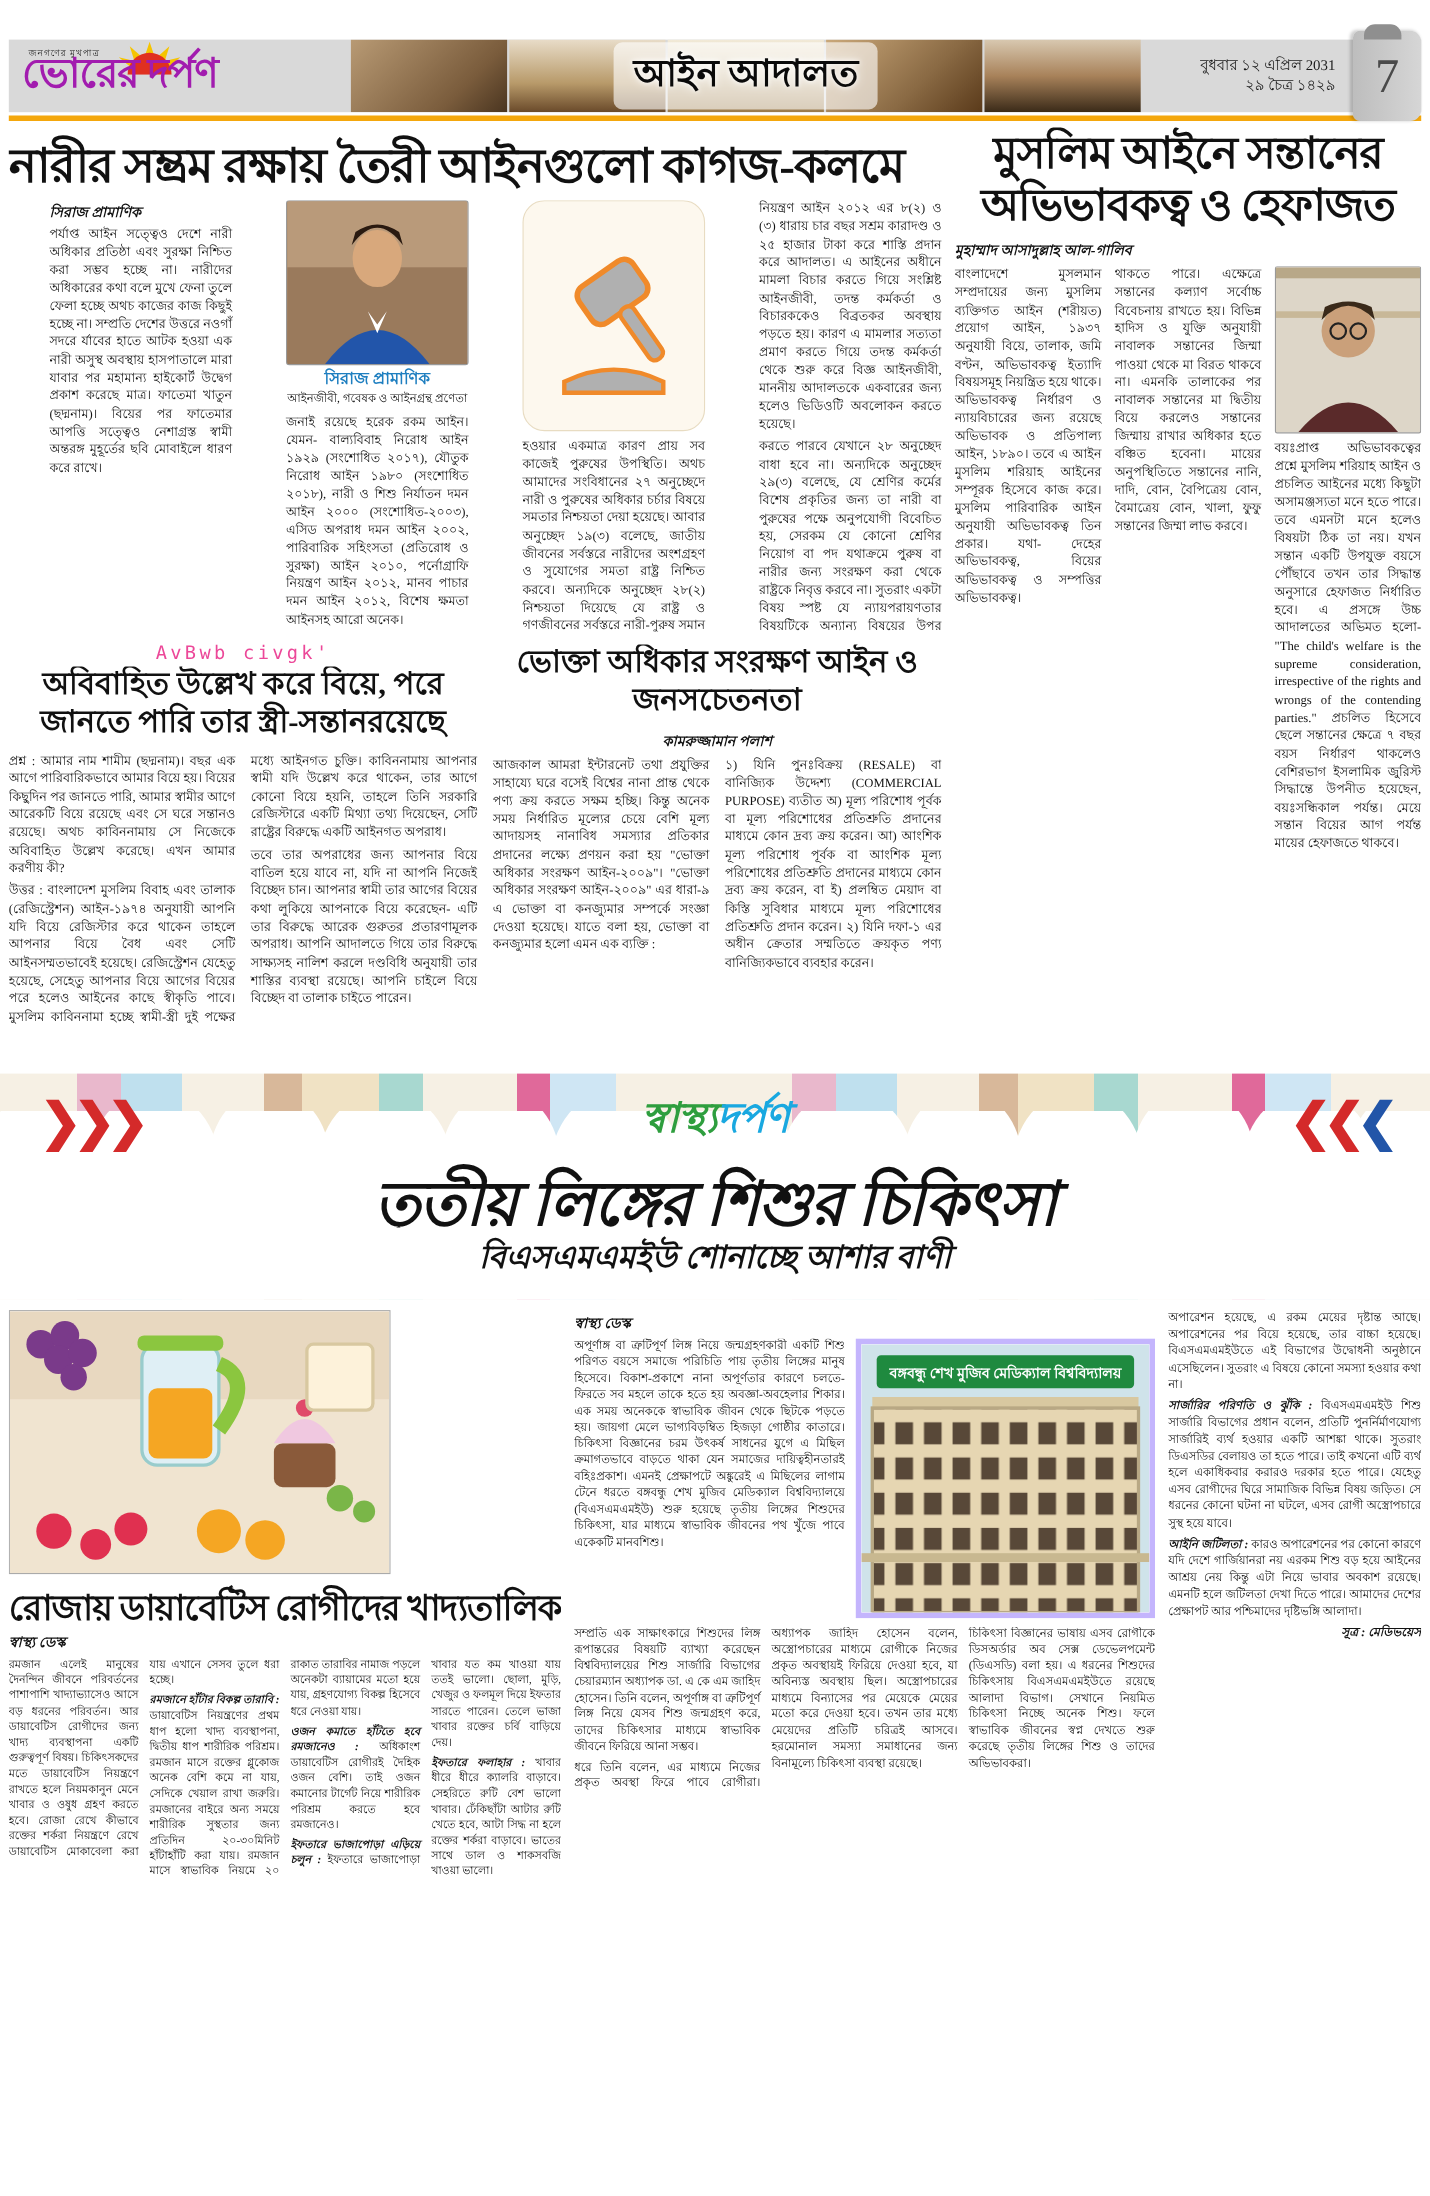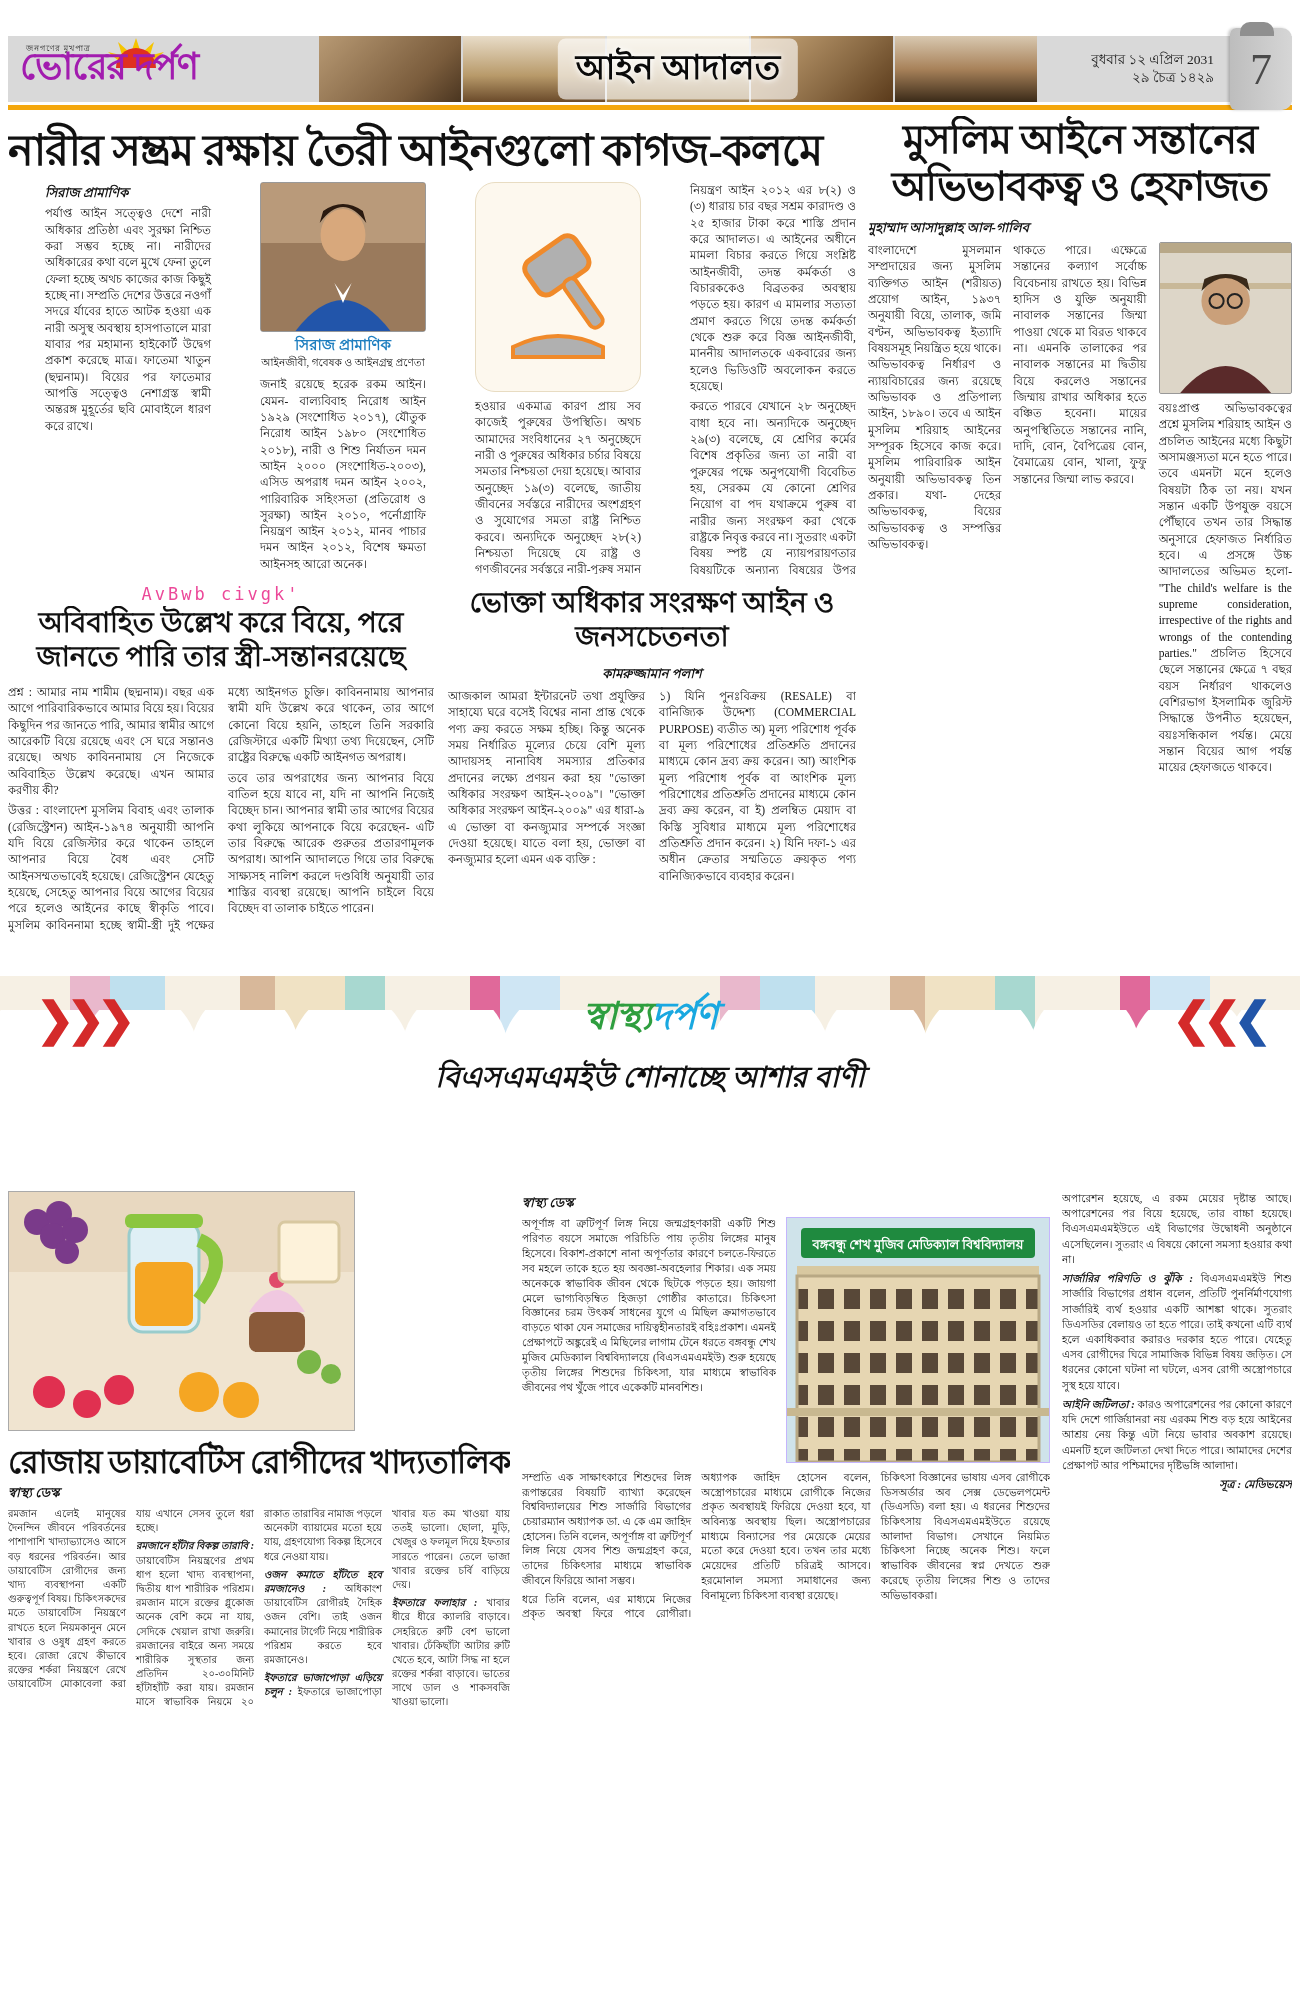--- a/index.html
+++ b/index.html
@@ -76,21 +76,21 @@
   
   .bottom{display:flex;gap:12px;margin:10px 8px 0;height:800px;overflow:hidden;}
   .diab{width:502px;}
   .food{width:345px;height:238px;border:1px solid #aaa;overflow:hidden;}
   .h3{font-size:32px;font-weight:bold;letter-spacing:-1px;white-space:nowrap;overflow:hidden;height:44px;margin:6px 0 2px;}
   .four-col{columns:4;column-gap:10px;font-size:10px;line-height:1.42;height:470px;overflow:hidden;}
   .four-col .para{font-size:10px;}
   .bsm{width:528px;}
   .bsm-top{display:flex;gap:10px;}
   .bsm-intro{flex:1;font-size:10.5px;line-height:1.42;height:244px;overflow:hidden;}
-  .bsm-photo{width:262px;height:244px;border:1px solid #c4b5fd;overflow:hidden;}
+  .bsm-photo{width:262px;height:244px;border:5px solid #c4b5fd;overflow:hidden;}
   .three-col{columns:3;column-gap:10px;font-size:10.5px;line-height:1.4;height:512px;overflow:hidden;margin-top:8px;}
   .cont{flex:1;font-size:10.5px;line-height:1.45;}
   .cont .wrap{height:760px;overflow:hidden;}
   .source{font-weight:bold;font-style:italic;text-align:right;font-size:11px;}
   b.sub{font-style:italic;}
 </style>
 </head>
 <body>
 
 <div class="page">
@@ -243,20 +243,21 @@
         <circle cx="980" cy="44" r="60"></circle>
           <circle cx="1085" cy="38" r="56"></circle>
           <circle cx="1190" cy="46" r="62"></circle>
         <circle cx="1280" cy="38" r="54"></circle>
       </g>
     </svg>
     <div class="chev chev-l">❯❯❯</div>
     <div class="chev chev-r"><span class="r">❮❮</span><span class="bl">❮</span></div>
     <div class="health-txt">
       <div class="hk"><span class="g">স্বাস্থ্য</span><span class="b">দর্পণ</span></div>
+      <div class="hh">তৃতীয় লিঙ্গের শিশুর চিকিৎসা</div>
       <div class="hs">বিএসএমএমইউ শোনাচ্ছে আশার বাণী</div>
     </div>
   </div>
 
   <div class="bottom">
 
     <div class="diab">
       <div class="food">
         <svg width="100%" height="100%" viewBox="0 0 345 238" preserveAspectRatio="none">
           <rect width="345" height="238" fill="#f0e4d0"></rect>

